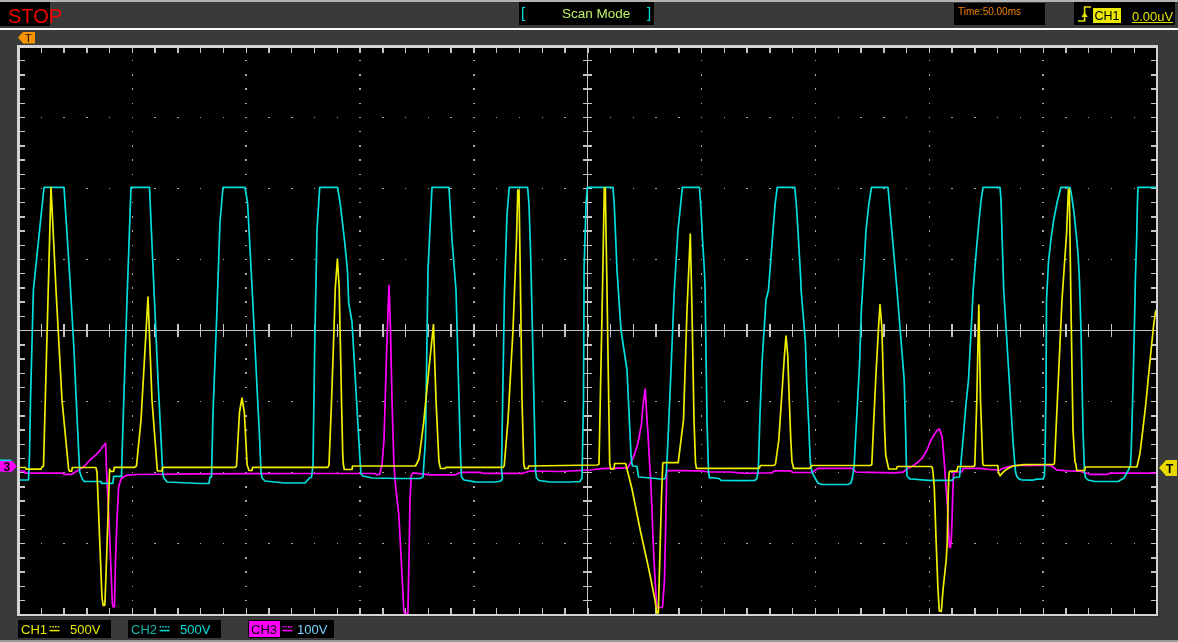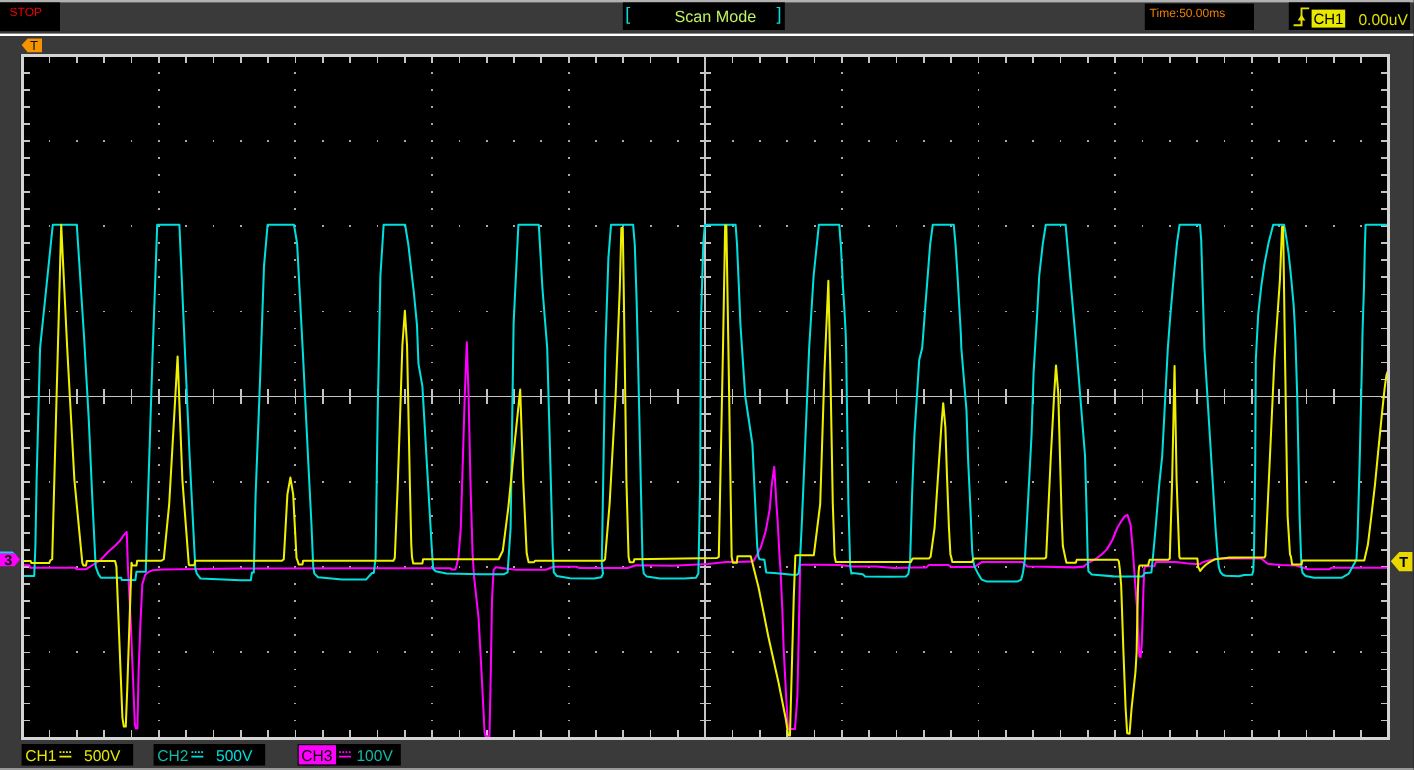--- a/index.html
+++ b/index.html
@@ -3,38 +3,38 @@
   html,body{margin:0;padding:0;width:1178px;height:642px;background:#3a3a3a;overflow:hidden;
     font-family:"Liberation Sans",sans-serif;}
   .abs{position:absolute;}
   .box{position:absolute;background:#000;}
 </style></head>
 <body>
 
 <div class="abs" style="left:0;top:0;width:1178px;height:2px;background:#b2b2b2;"></div>
 
 <div class="box" style="left:0px;top:2px;width:50px;height:24px;"></div>
-<div class="abs" style="left:8px;top:5px;color:#f00000;font-size:10px;">STOP</div>
+<div class="abs" style="left:8px;top:5px;color:#f00000;font-size:20px;">STOP</div>
 
 <div class="box" style="left:519px;top:2px;width:135px;height:23px;"></div>
 <div class="abs" style="left:521px;top:4px;color:#00dede;font-size:15px;">[</div>
 <div class="abs" style="left:647px;top:4px;color:#00dede;font-size:15px;">]</div>
 <div class="abs" style="left:562px;top:6px;color:#bef264;font-size:13.5px;">Scan Mode</div>
 
 <div class="box" style="left:954px;top:3px;width:91px;height:22px;"></div>
 <div class="abs" style="left:958px;top:6px;color:#f08000;font-size:10px;">Time:50.00ms</div>
 
 <div class="box" style="left:1074px;top:2px;width:101px;height:23px;"></div>
 <svg class="abs" style="left:1076px;top:4px;" width="20" height="20" viewBox="0 0 20 20">
   <polyline points="2,17 8.6,17 8.6,3 15,3" fill="none" stroke="#e0e000" stroke-width="1.6"></polyline>
   <polygon points="8.6,8 5.4,13 11.8,13" fill="#e0e000"></polygon>
 </svg>
 <div class="abs" style="left:1092.5px;top:8px;width:28px;height:15px;background:#e8e800;"></div>
 <div class="abs" style="left:1094.5px;top:9px;color:#000;font-size:12.5px;">CH1</div>
-<div class="abs" style="left:1132px;top:8.5px;color:#e0e000;font-size:13px;">0.00uV</div>
+<div class="abs" style="left:1132px;top:8.5px;color:#e0e000;font-size:13px;text-decoration:underline;">0.00uV</div>
 
 <div class="abs" style="left:0;top:27.5px;width:1178px;height:2.5px;background:#ffffff;"></div>
 
 <svg class="abs" style="left:17px;top:31px;" width="20" height="14" viewBox="0 0 20 14">
   <polygon points="1,6.5 6,1 18,1 18,12.5 6,12.5" fill="#f59300"></polygon>
   <text x="8" y="11" font-size="11" font-family="Liberation Sans" fill="#111">T</text>
 </svg>
 
 <svg class="abs" style="left:0;top:0;" width="1178" height="642" viewBox="0 0 1178 642">
   <rect x="17.3" y="45.3" width="1140.9" height="570.9" fill="#000"></rect>
@@ -958,15 +958,15 @@
 <div class="abs" style="left:251px;top:622px;color:#000;font-size:13px;">CH3</div>
 <svg class="abs" style="left:282px;top:624.5px;" width="12" height="8" viewBox="0 0 12 8">
   <g fill="#ff00ff">
       <rect x="0.6" y="1" width="1.5" height="1.5"></rect>
       <rect x="3.3" y="1" width="1.5" height="1.5"></rect>
       <rect x="6" y="1" width="1.5" height="1.5"></rect>
       <rect x="8.7" y="1" width="1.5" height="1.5"></rect>
     </g>
   <line x1="0.5" y1="5.6" x2="10.5" y2="5.6" stroke="#ff00ff" stroke-width="1.5"></line>
 </svg>
-<div class="abs" style="left:297px;top:622px;color:#14b8a6;font-size:13px;">100V</div>
+<div class="abs" style="left:297px;top:622px;color:#7dd3fc;font-size:13px;">100V</div>
 
 <div class="abs" style="left:0;top:640px;width:1178px;height:2px;background:#999;"></div>
 
 </body></html>

